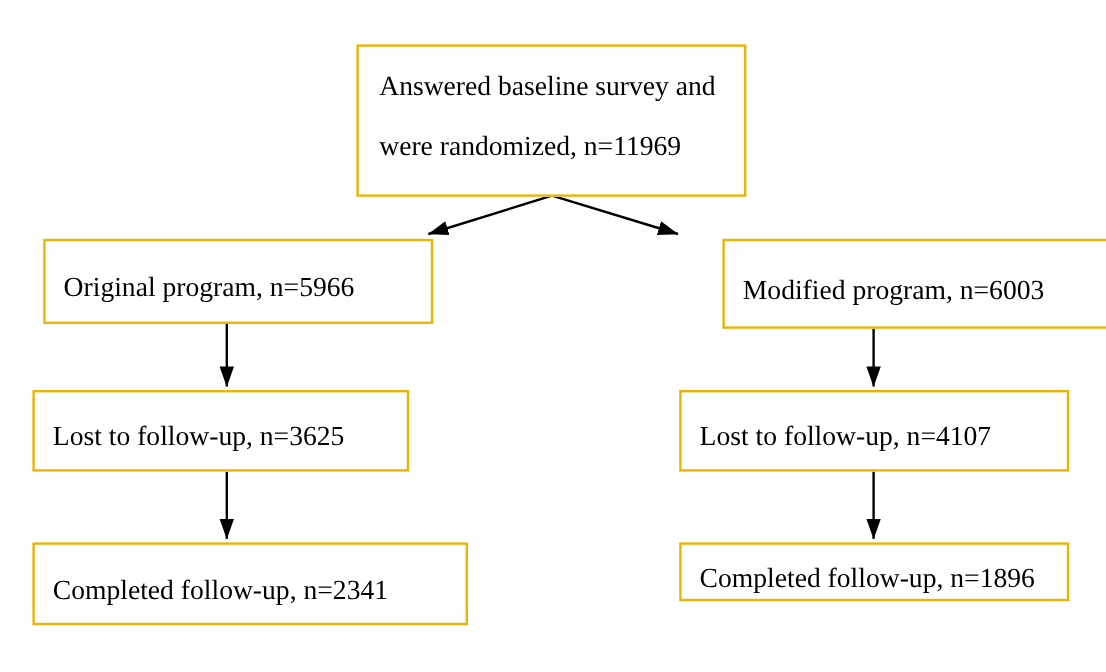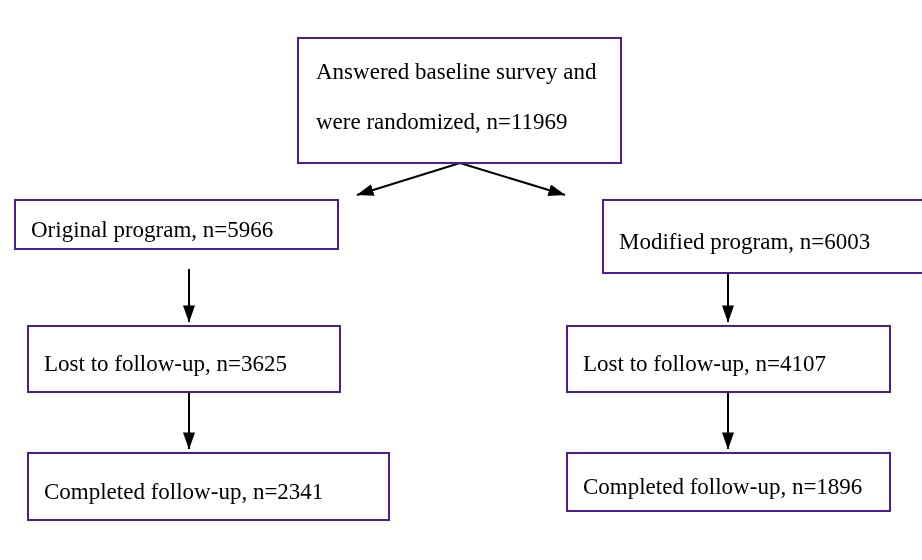--- a/index.html
+++ b/index.html
@@ -12,45 +12,45 @@
     width: 922px;
     height: 560px;
     background: #ffffff;
     font-family: "Liberation Serif", "DejaVu Serif", serif;
     color: #000000;
     overflow: hidden;
   }
   .box {
     position: absolute;
     box-sizing: border-box;
-    border: 2px solid #4c1d95;
+    border: 2px solid #eab308;
     background: #ffffff;
     font-size: 23px;
     line-height: 1.2;
   }
   .box.row-box {
     display: flex;
     align-items: center;
     padding: 10px 10px 0 15px;
   }
   .box.top-box {
     padding: 8px 12px 0 17px;
   }
   .box.top-box .tline {
     line-height: 50px;
     white-space: nowrap;
   }
   
   #box-randomized      { left: 297px; top: 37px;  width: 325px; height: 127px; }
-  #box-original        { left: 14px;  top: 199px; width: 325px; height: 51px; }
+  #box-original        { left: 36px;  top: 199px; width: 325px; height: 71px; }
   #box-lost-left       { left: 27px;  top: 325px; width: 314px; height: 68px; }
   #box-completed-left  { left: 27px;  top: 452px; width: 363px; height: 69px; }
   #box-modified        { left: 566px; top: 199px; width: 325px; height: 75px; margin-left: 36px; }
   #box-lost-right      { left: 566px; top: 325px; width: 325px; height: 68px; }
-  #box-completed-right { left: 566px; top: 452px; width: 325px; height: 60px; }
+  #box-completed-right { left: 566px; top: 452px; width: 325px; height: 49px; }
 
   .arrow-layer {
     position: absolute;
     left: 0;
     top: 0;
     width: 922px;
     height: 560px;
     pointer-events: none;
   }
   .arrow-layer line {

